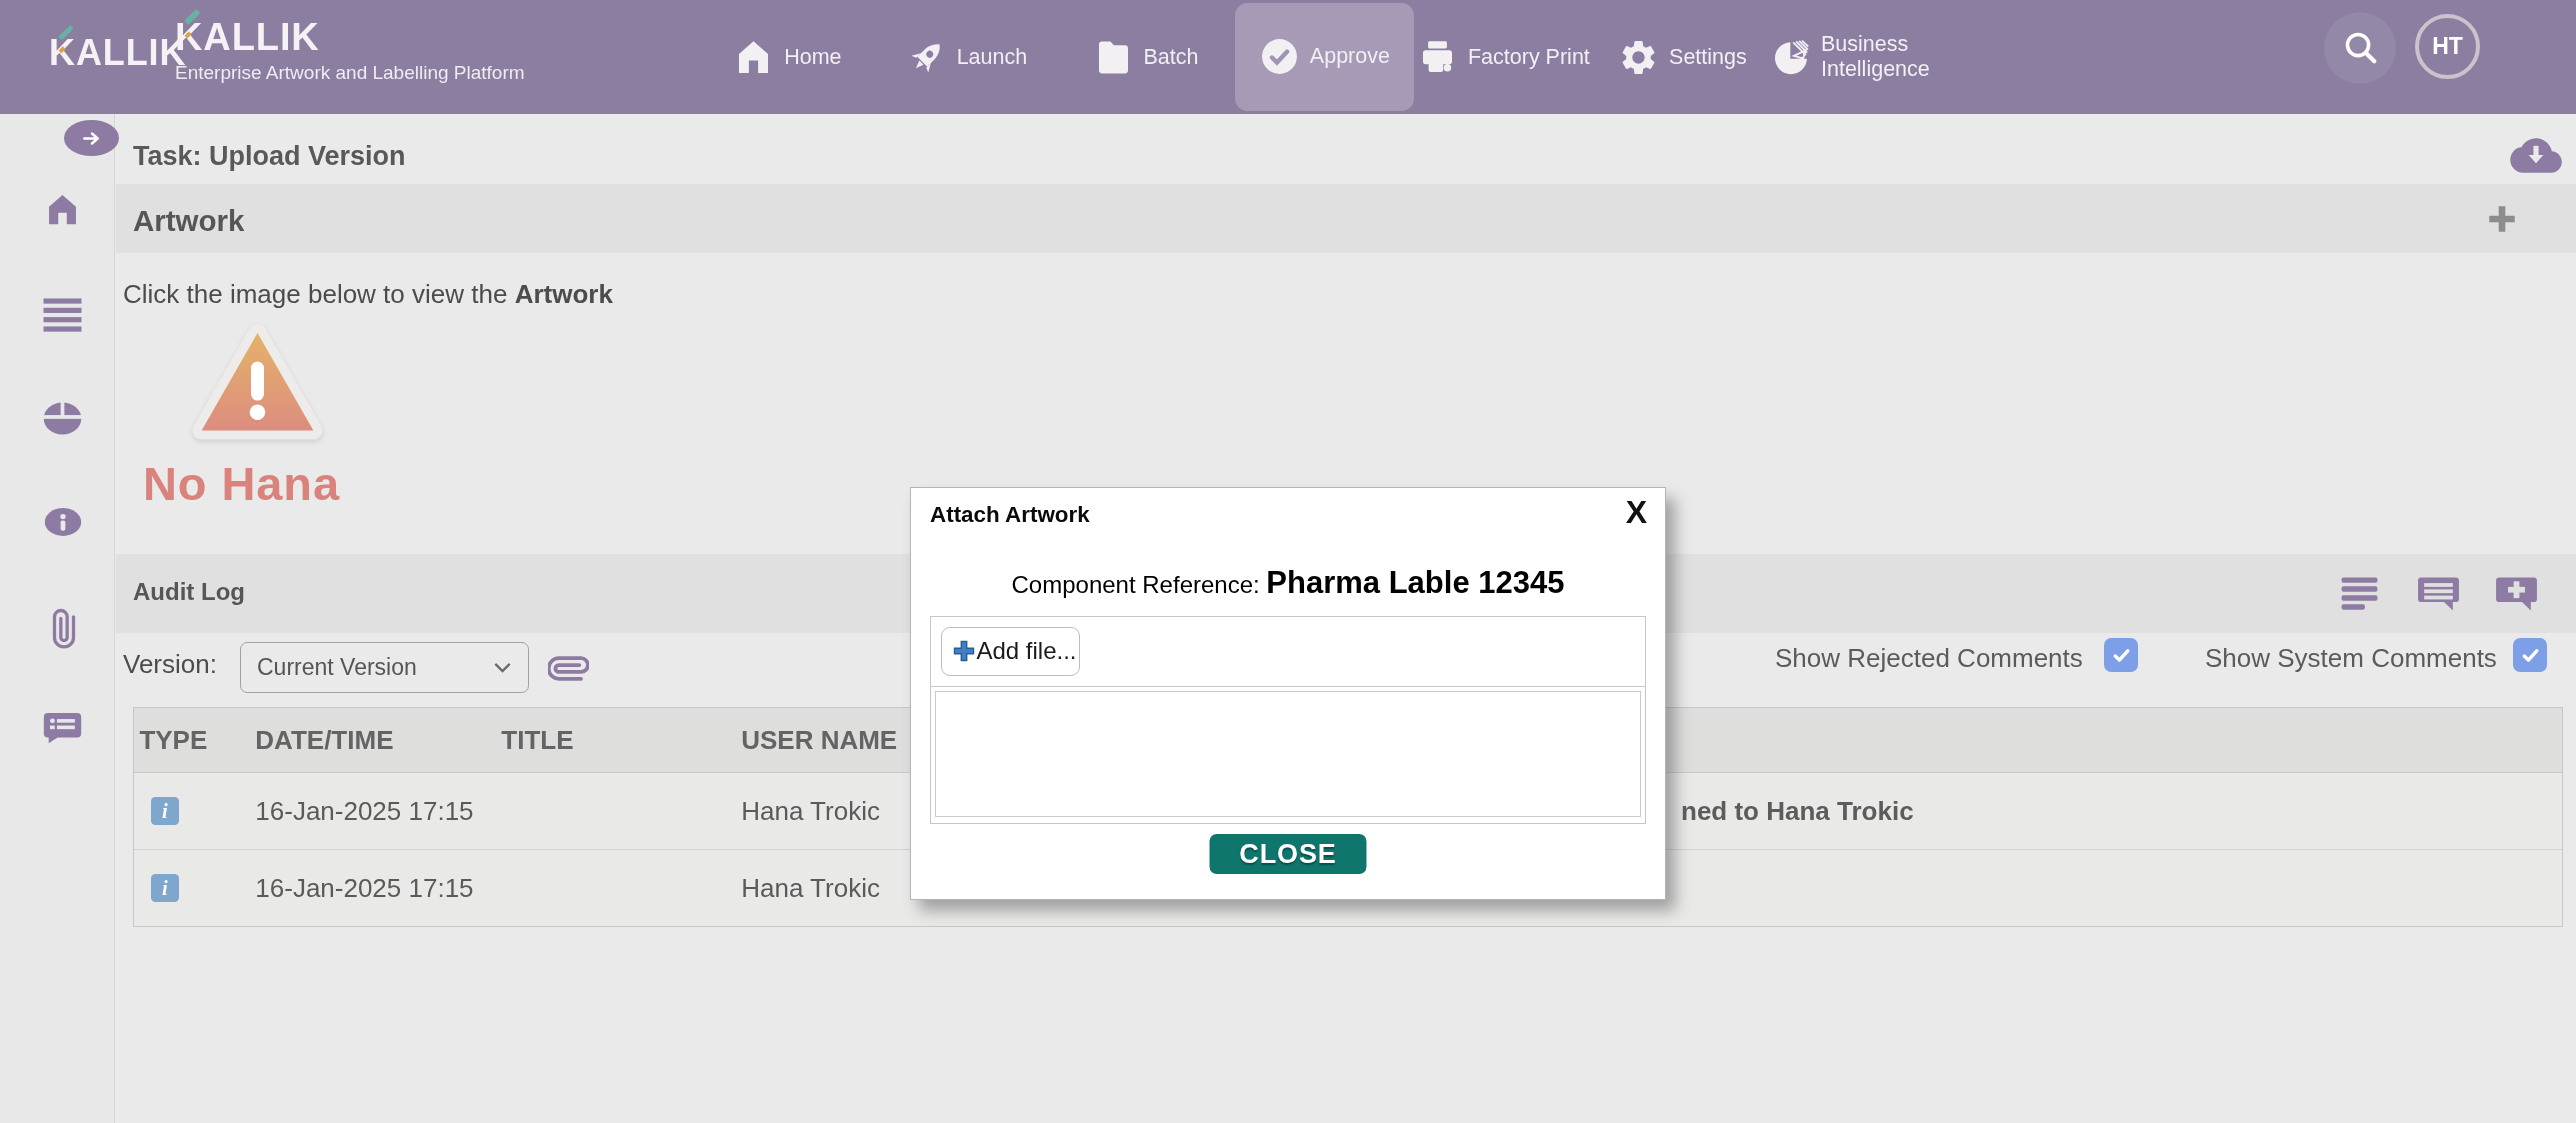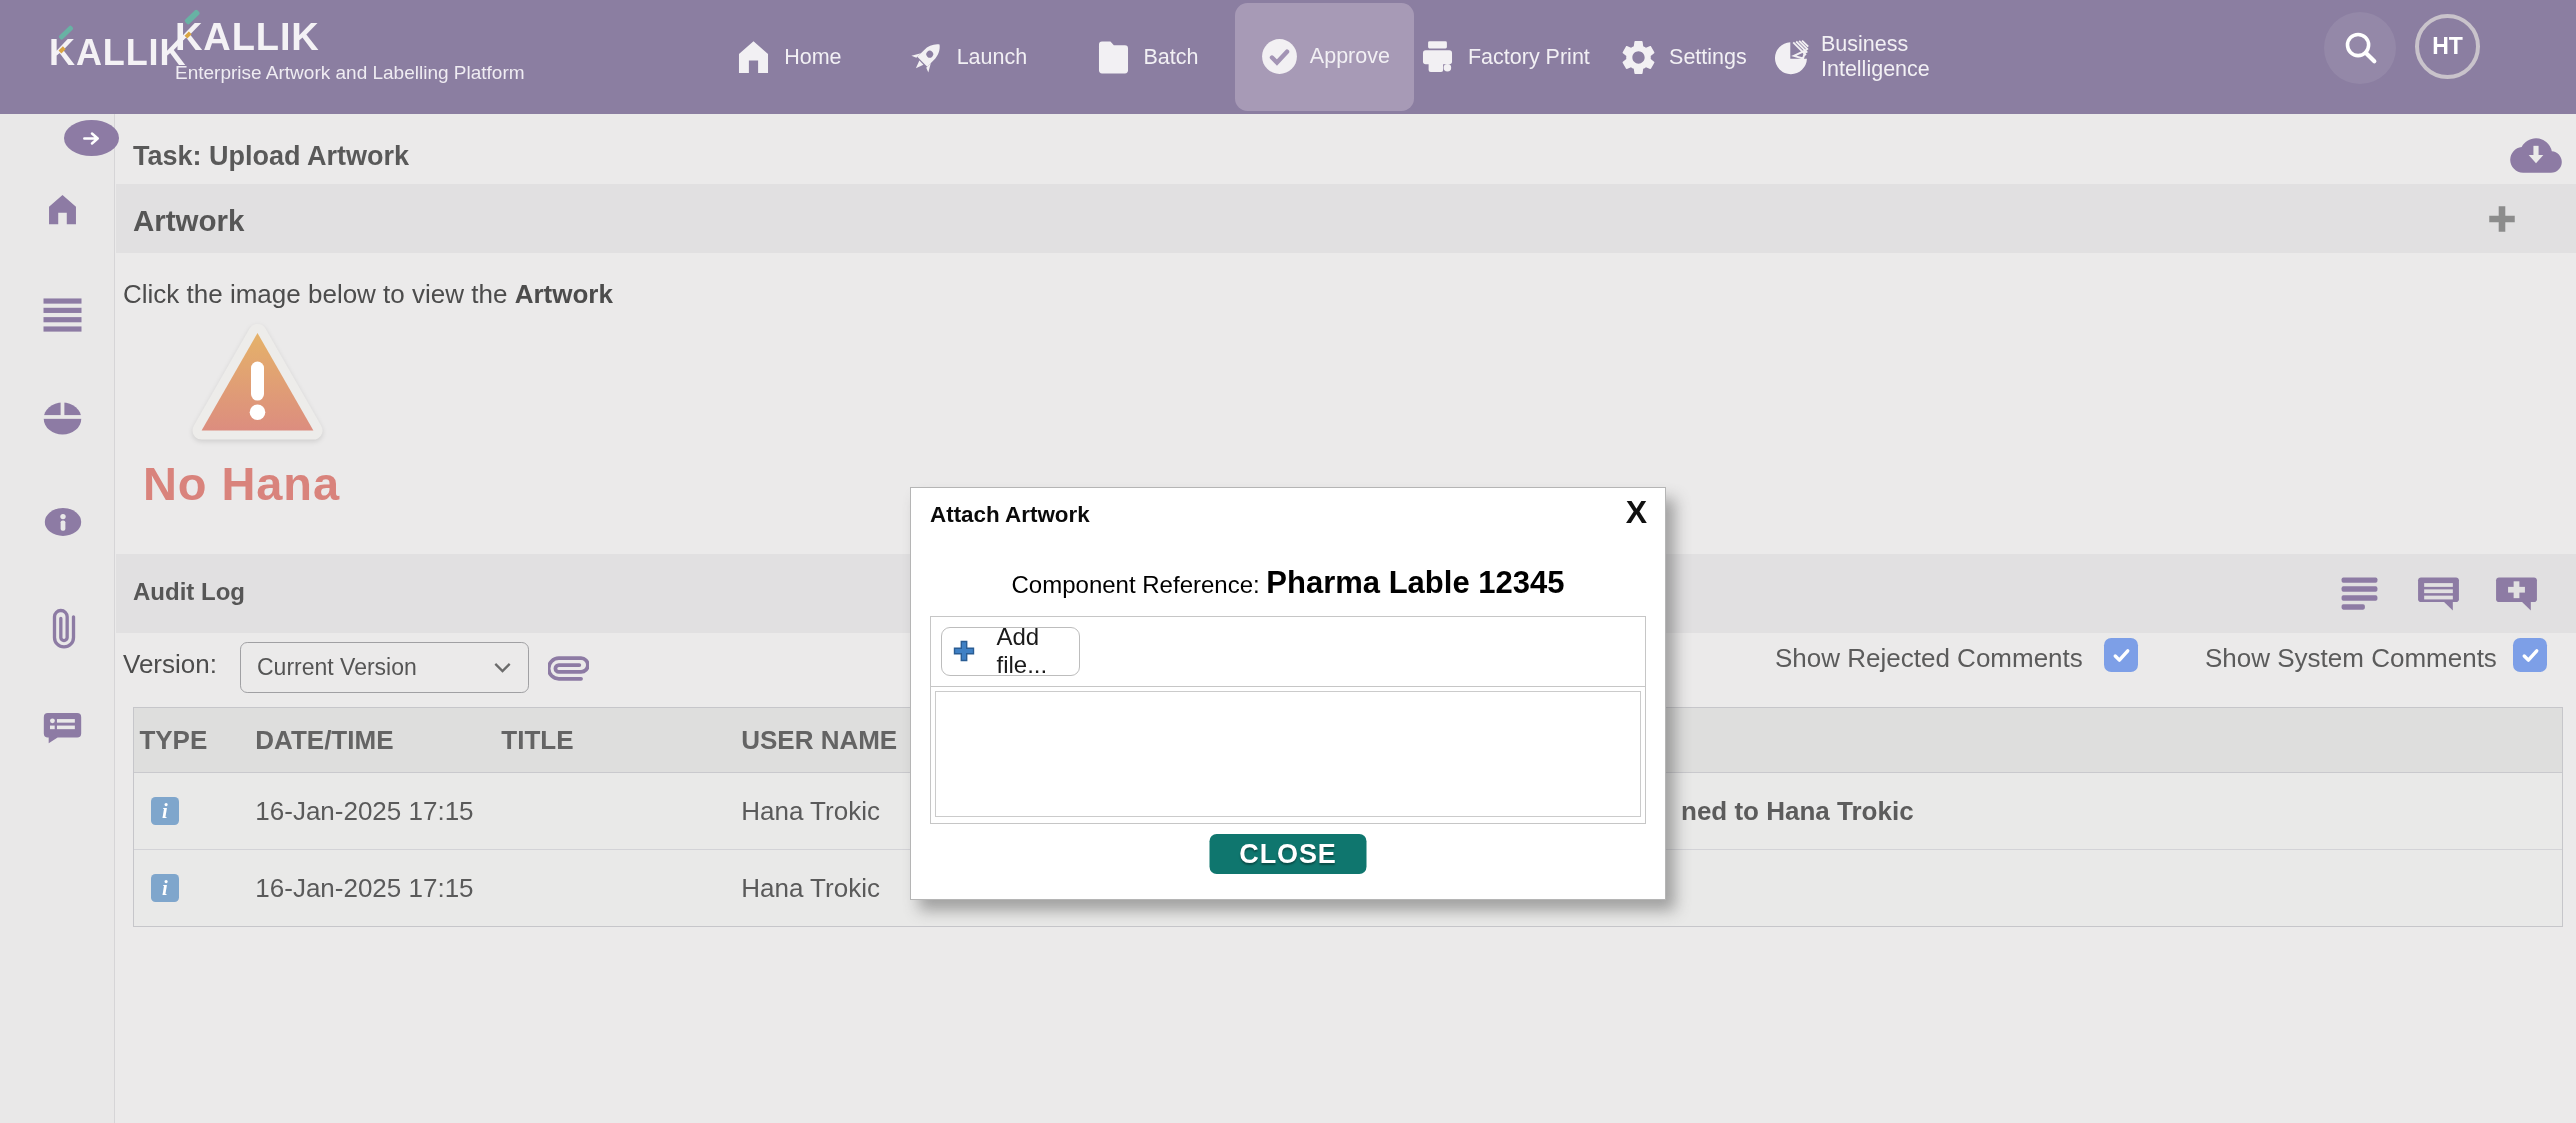--- a/index.html
+++ b/index.html
@@ -103,21 +103,21 @@
   .m-close{position:absolute;right:18px;top:5.4px;font-size:32px;font-weight:600;color:#111;
            line-height:1.2;cursor:default;}
   .m-ref{position:absolute;left:0;top:77px;width:100%;text-align:center;color:#000;}
   .m-ref .rl{font-size:24px;vertical-align:baseline;}
   .m-ref .rv{font-size:31px;font-weight:700;vertical-align:baseline;}
   .m-filebox{position:absolute;left:19px;top:128px;width:716px;height:208px;border:1.8px solid #c6c6c6;
              box-sizing:border-box;}
   .m-btnrow{height:69px;border-bottom:1.8px solid #c6c6c6;position:relative;}
   .addfile-btn{position:absolute;left:9.8px;top:9.8px;width:139px;height:49px;border:1.8px solid #bdbdbd;
                border-radius:9px;background:#fff;box-sizing:border-box;display:flex;align-items:center;
-               gap:20px;padding-left:10.7px;font-size:24px;color:#1a1a1a;}
+               gap:0;padding-left:10.7px;font-size:24px;color:#1a1a1a;}
   .addfile-btn svg{width:24px;height:24px;flex:none;}
   .m-files{margin:3.6px;height:126px;border:1.8px solid #cbcbcb;box-sizing:border-box;background:#fff;}
   .m-closebtn{position:absolute;left:50%;transform:translateX(-50%);top:346px;width:157px;height:40px;
               background:#0f766e;border-radius:7.2px;color:#fff;font-size:27px;font-weight:700;
               letter-spacing:0.9px;display:flex;align-items:center;justify-content:center;
               text-shadow:0 1.8px 1.8px rgba(0,0,0,0.35);}
 </style>
 </head>
 <body>
 
@@ -248,21 +248,21 @@
           <g fill="#e9e8e8">
             <circle cx="5.8" cy="7.3" r="1.5"></circle>
             <rect x="8.6" y="6.2" width="11" height="2.2"></rect>
             <rect x="8.6" y="10.2" width="11" height="2.2"></rect>
             <rect x="4.3" y="10.2" width="2.9" height="2.2"></rect>
           </g>
         </svg>
     </div>
   </div>
 
-  <div class="task-title">Task: Upload Artwork</div>
+  <div class="task-title">Task: Upload Version</div>
   <div class="cloud-btn">
     <svg viewBox="0 0 24 20">
         <path d="M19.35 8.04A7.49 7.49 0 0 0 12 2C9.11 2 6.6 3.64 5.35 6.04A5.99 5.99 0 0 0 0 12c0 3.31 2.69 6 6 6h13c2.76 0 5-2.24 5-5 0-2.64-2.05-4.78-4.65-4.96z" fill="#8d7ba4"></path>
         <path d="M12 5.5v6.4" stroke="#ebeaea" stroke-width="2.4"></path>
         <path d="M8.6 9.8l3.4 3.8 3.4-3.8z" fill="#ebeaea"></path>
       </svg>
   </div>
 
   <div class="artwork-bar">
     <div class="bar-title">Artwork</div>

